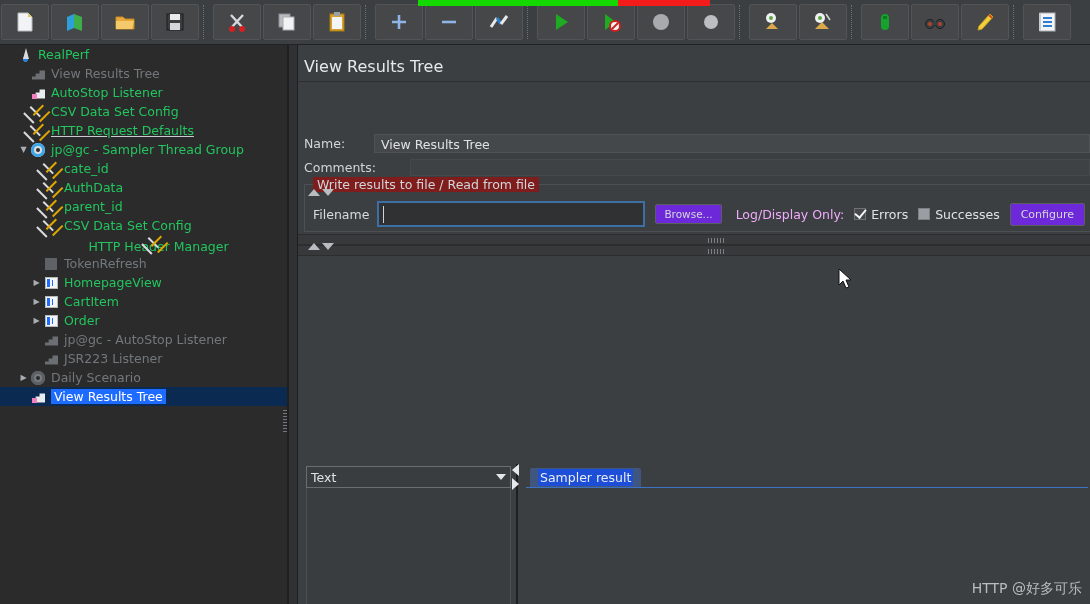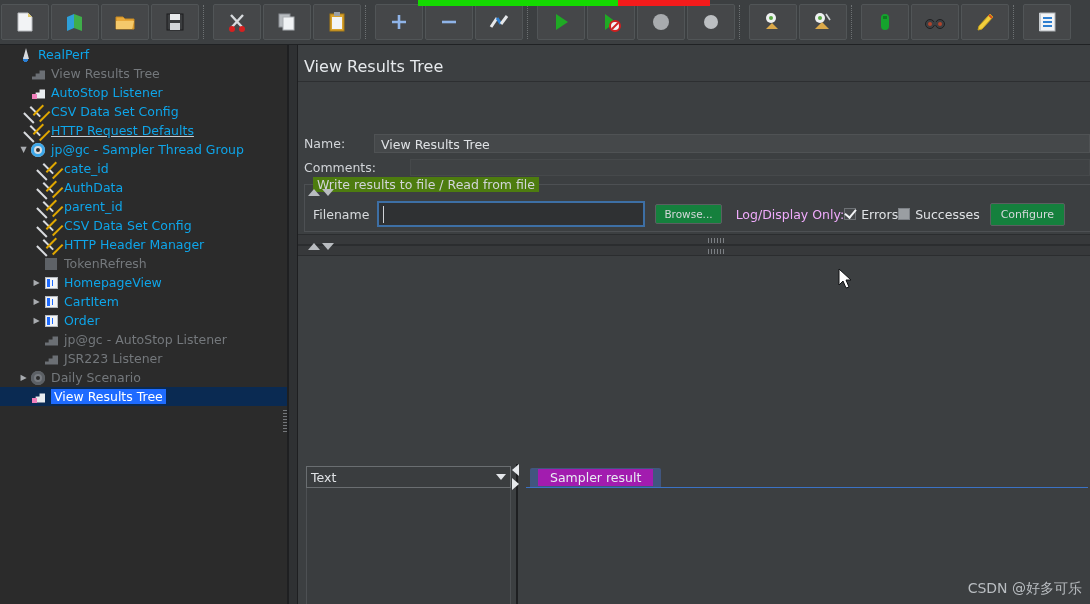--- a/index.html
+++ b/index.html
@@ -56,21 +56,21 @@
     font-size:12.5px;
   }
   .tree-row .twisty{
     width:13px;min-width:13px;text-align:center;
     color:#a9acb0;font-size:8px;line-height:19px;
   }
   .tree-row .ico{
     width:17px;min-width:17px;height:16px;
     margin-right:4px;position:relative;display:inline-block;
   }
-  .tree-row .lbl{color:#0ea5e9;}
+  .tree-row .lbl{color:#22c55e;}
   .tree-row.dim .lbl{color:#74787c;}
   .tree-row.selected{background:#0a2a52;}
   .tree-row.selected .lbl{background:#1e6bff;color:#ffffff;padding:0 3px;}
   .tree-grip{
     position:absolute;left:283px;top:365px;width:5px;height:22px;
     background:repeating-linear-gradient(to bottom,#8d9196 0 1px,transparent 1px 3px);
     opacity:.75;
   }
 
   
@@ -136,42 +136,42 @@
     flex:1;height:17px;background:#3f4244;border:1px solid #46494b;
     box-sizing:border-box;
   }
 
   
   .groupbox{
     position:absolute;left:6px;top:139px;width:1078px;height:48px;
     border:1px solid #4d5053;box-sizing:border-box;
   }
   .groupbox .legend{
-    position:absolute;left:8px;top:-8px;background:#4d7c0f;
+    position:absolute;left:8px;top:-8px;background:#7f1d1d;
     padding:0 4px;font-size:12.5px;color:#d2d5d9;
   }
   .file-row{position:absolute;left:8px;top:16px;display:flex;align-items:center;}
   .file-row .flabel{margin-right:8px;color:#d8dbde;font-size:12.5px;}
   .filename-input{
     width:268px;height:26px;background:#2f3133;
     border:1px solid #4a7fb5;box-sizing:border-box;
     outline:2px solid #3d6fa5;outline-offset:-2px;
     position:relative;
   }
   .caret{
     position:absolute;left:5px;top:4px;width:1px;height:17px;background:#cfd2d6;
   }
   .btn{
-    background:#15803d;border:1px solid #5b5f61;border-radius:2px;
+    background:#6d28d9;border:1px solid #5b5f61;border-radius:2px;
     color:#d5d8db;font-size:11px;padding:4px 10px;box-sizing:border-box;
     white-space:nowrap;
   }
   .btn.small{font-size:10.5px;padding:3px 8px;}
   .logdisp{margin-left:14px;color:#f0abfc;font-size:12.5px;}
-  .cbwrap{display:flex;align-items:center;justify-content:space-between;}
+  .cbwrap{display:flex;align-items:center;margin-left:10px;justify-content:space-between;}
   .cb{
     width:12px;height:12px;background:#9a9ea2;border:1px solid #7d8186;
     display:inline-block;margin-right:5px;position:relative;box-sizing:border-box;
   }
   .cb.checked{background:#45484a;border-color:#6d7175;}
   .cb.checked:after{
     content:"";position:absolute;left:2px;top:-2px;width:5px;height:9px;
     border:solid #f2f4f6;border-width:0 2px 2px 0;transform:rotate(40deg);
   }
   .cbwrap .cbl{font-size:12.5px;color:#e0e3e6;}
@@ -217,21 +217,21 @@
 
   .tabstrip{
     position:absolute;left:228px;top:210px;width:562px;height:22px;
     border-bottom:1px solid #3b72c4;box-sizing:border-box;
   }
   .tab{
     position:absolute;left:4px;top:2px;height:19px;line-height:19px;
     padding:0 8px;background:#41567f;color:#e8ecf2;font-size:12.5px;
     border-top-left-radius:2px;border-top-right-radius:2px;
   }
-  .tab .txt{background:#a21caf;padding:1px 12px;}
+  .tab .txt{background:#1d4ed8;padding:1px 2px;}
   .result-area{
     position:absolute;left:228px;top:232px;width:562px;height:322px;
     background:#3c3f41;
   }
 
   
   .cursor{position:absolute;left:838px;top:268px;width:16px;height:22px;z-index:40;}
 
   
   .watermark{
@@ -445,21 +445,21 @@
         <div class="tree-row" style="padding-left: 30px;">
           <span class="twisty"></span>
           <span class="ico ic-csv"></span>
           <span class="lbl">parent_id</span>
         </div>
         <div class="tree-row" style="padding-left: 30px;">
           <span class="twisty"></span>
           <span class="ico ic-csv"></span>
           <span class="lbl">CSV Data Set Config</span>
         </div>
-        <div class="tree-row" style="padding-left: 30px;">
+        <div class="tree-row" style="padding-left: 30px; flex-direction: column;">
           <span class="twisty"></span>
           <span class="ico ic-csv"></span>
           <span class="lbl">HTTP Header Manager</span>
         </div>
         <div class="tree-row dim" style="padding-left: 30px;">
           <span class="twisty"></span>
           <span class="ico ic-blank"></span>
           <span class="lbl">TokenRefresh</span>
         </div>
         <div class="tree-row" style="padding-left: 30px;">
@@ -581,14 +581,14 @@
         <span class="txt">Sampler result</span>
       </div>
     </div>
     <div class="result-area"></div>
   </div>
 
   <svg class="cursor" viewBox="0 0 16 22">
     <path d="M1 1 L1 17 L5 13 L8 20 L11 19 L8 12 L13 12 Z" fill="#ffffff" stroke="#101214" stroke-width="1"></path>
   </svg>
 
-  <div class="watermark">CSDN @好多可乐</div>
+  <div class="watermark">HTTP @好多可乐</div>
 </div>
 
 </body></html>

